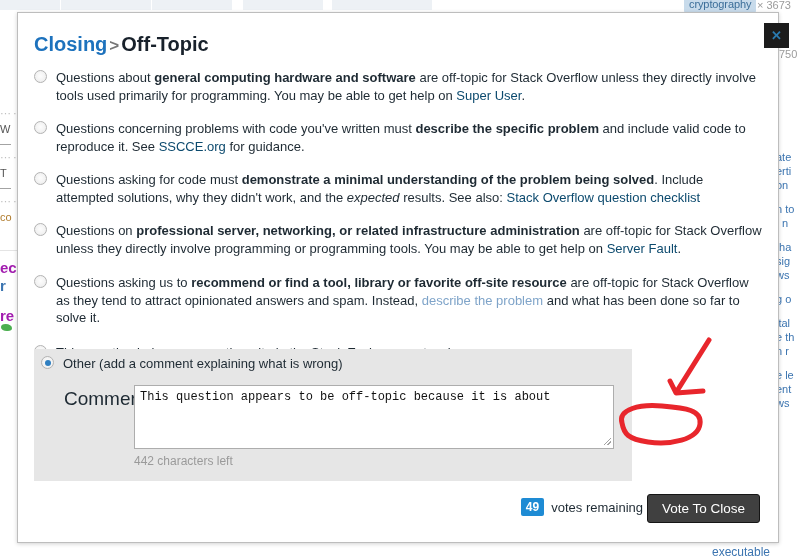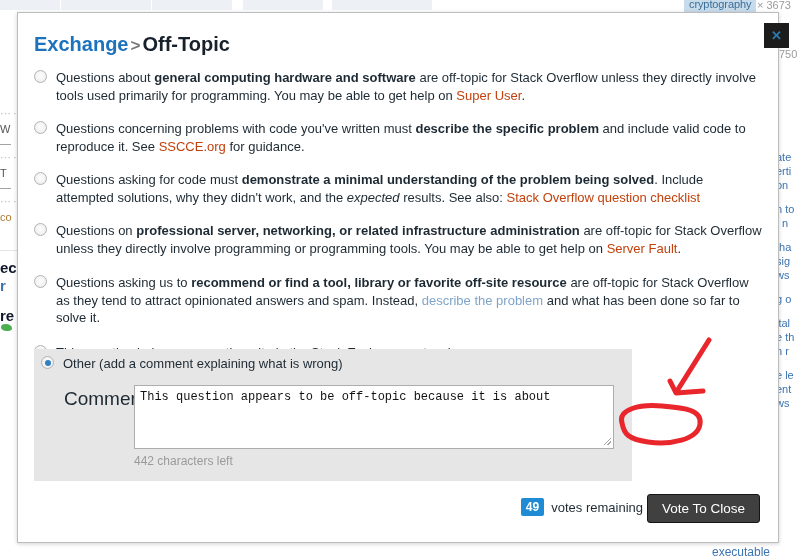--- a/index.html
+++ b/index.html
@@ -57,21 +57,21 @@
     top: 14px;
     left: 0;
     width: 26px;
     font-size: 11px;
     color: #555;
     line-height: 14px;
   }
   .bg-left-col .muted { color:#bfbfbf; letter-spacing:2px; }
   .bg-left-col .dash { color:#888; }
   .bg-left-col .orange { color:#b07b2c; }
-  .bg-left-col .big { font-size: 15px; font-weight: bold; color:#0f172a; }
+  .bg-left-col .big { font-size: 15px; font-weight: bold; color:#a21caf; }
   .bg-left-col .bluebig { font-size: 15px; font-weight: bold; color:#3b74b0; }
   .bg-left-col .hr {
     border-top: 1px solid #e4e4e4;
     margin: 4px 0 4px 0;
   }
   .bg-globe {
     width: 15px; height: 15px;
     border-radius: 50%;
     background: radial-gradient(circle at 35% 30%, #bfe6ff 0%, #4aa3df 45%, #2b7fb8 100%);
     box-shadow: inset -1px -1px 2px rgba(0,0,0,.25);
@@ -181,21 +181,21 @@
     content: "";
     position: absolute;
     left: 2.5px; top: 2.5px;
     width: 6px; height: 6px;
     border-radius: 50%;
     background: #2f7fc1;
   }
   .option-text { flex: 1 1 auto; }
   .option-text b { font-weight: bold; }
   .option-text i { font-style: italic; }
-  .option-text a { color: #c2410c; text-decoration: none; }
+  .option-text a { color: #0c4a6e; text-decoration: none; }
   .option-text a.dim { color: #7fa4c9; }
 
   #other-block {
     position: absolute;
     left: 16px;
     top: 336px;
     width: 598px;
     background: #e6e6e6;
     padding-bottom: 13px;
   }
@@ -350,21 +350,21 @@
   </div>
 
   <div class="bg-bottom-link">executable</div>
 </div>
 
 <div id="modal">
 
   <button class="modal-close">✕</button>
 
   <div class="modal-title">
-    <span class="link">Exchange</span><span class="sep">&gt;</span><span class="cur">Off-Topic</span>
+    <span class="link">Closing</span><span class="sep">&gt;</span><span class="cur">Off-Topic</span>
   </div>
 
   <div class="options">
 
     <div class="option">
       <span class="radio"></span>
       <span class="option-text">Questions about <b>general computing hardware and software</b> are off-topic for Stack Overflow unless they directly involve tools used primarily for programming. You may be able to get help on <a href="#">Super User</a>.</span>
     </div>
 
     <div class="option" style="margin-top:8px">

